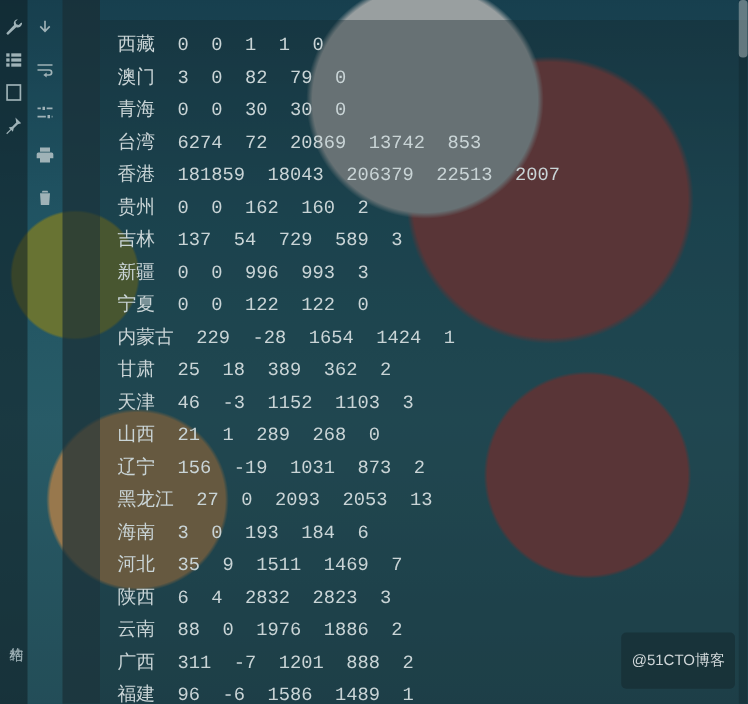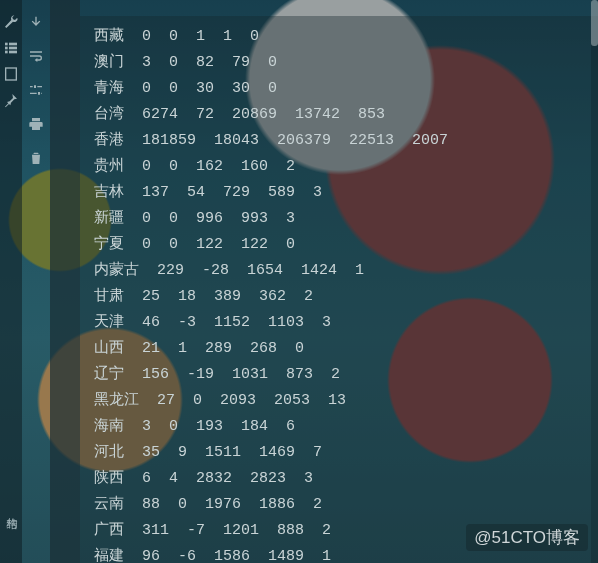--- a/index.html
+++ b/index.html
@@ -24,22 +24,22 @@
       linear-gradient(180deg, #1a556b 0%, #247086 30%, #2f7b8c 60%, #2a6878 100%);
     filter: saturate(0.9) brightness(0.75);
   }
   .watermark {
     position: absolute;
     right: 10px;
     bottom: 12px;
     color: #cfd6d8;
     background: rgba(20,40,46,0.55);
     font-family: Arial, sans-serif;
-    font-size: 17px;
-    padding: 2px 8px;
+    font-size: 12px;
+    padding: 14px 8px;
     border-radius: 4px;
   }
   .left-col {
     position: absolute;
     left: 0; top: 0;
     width: 22px;
     height: 100%;
     background: rgba(15,30,35,0.55);
     display: flex;
     flex-direction: column;

